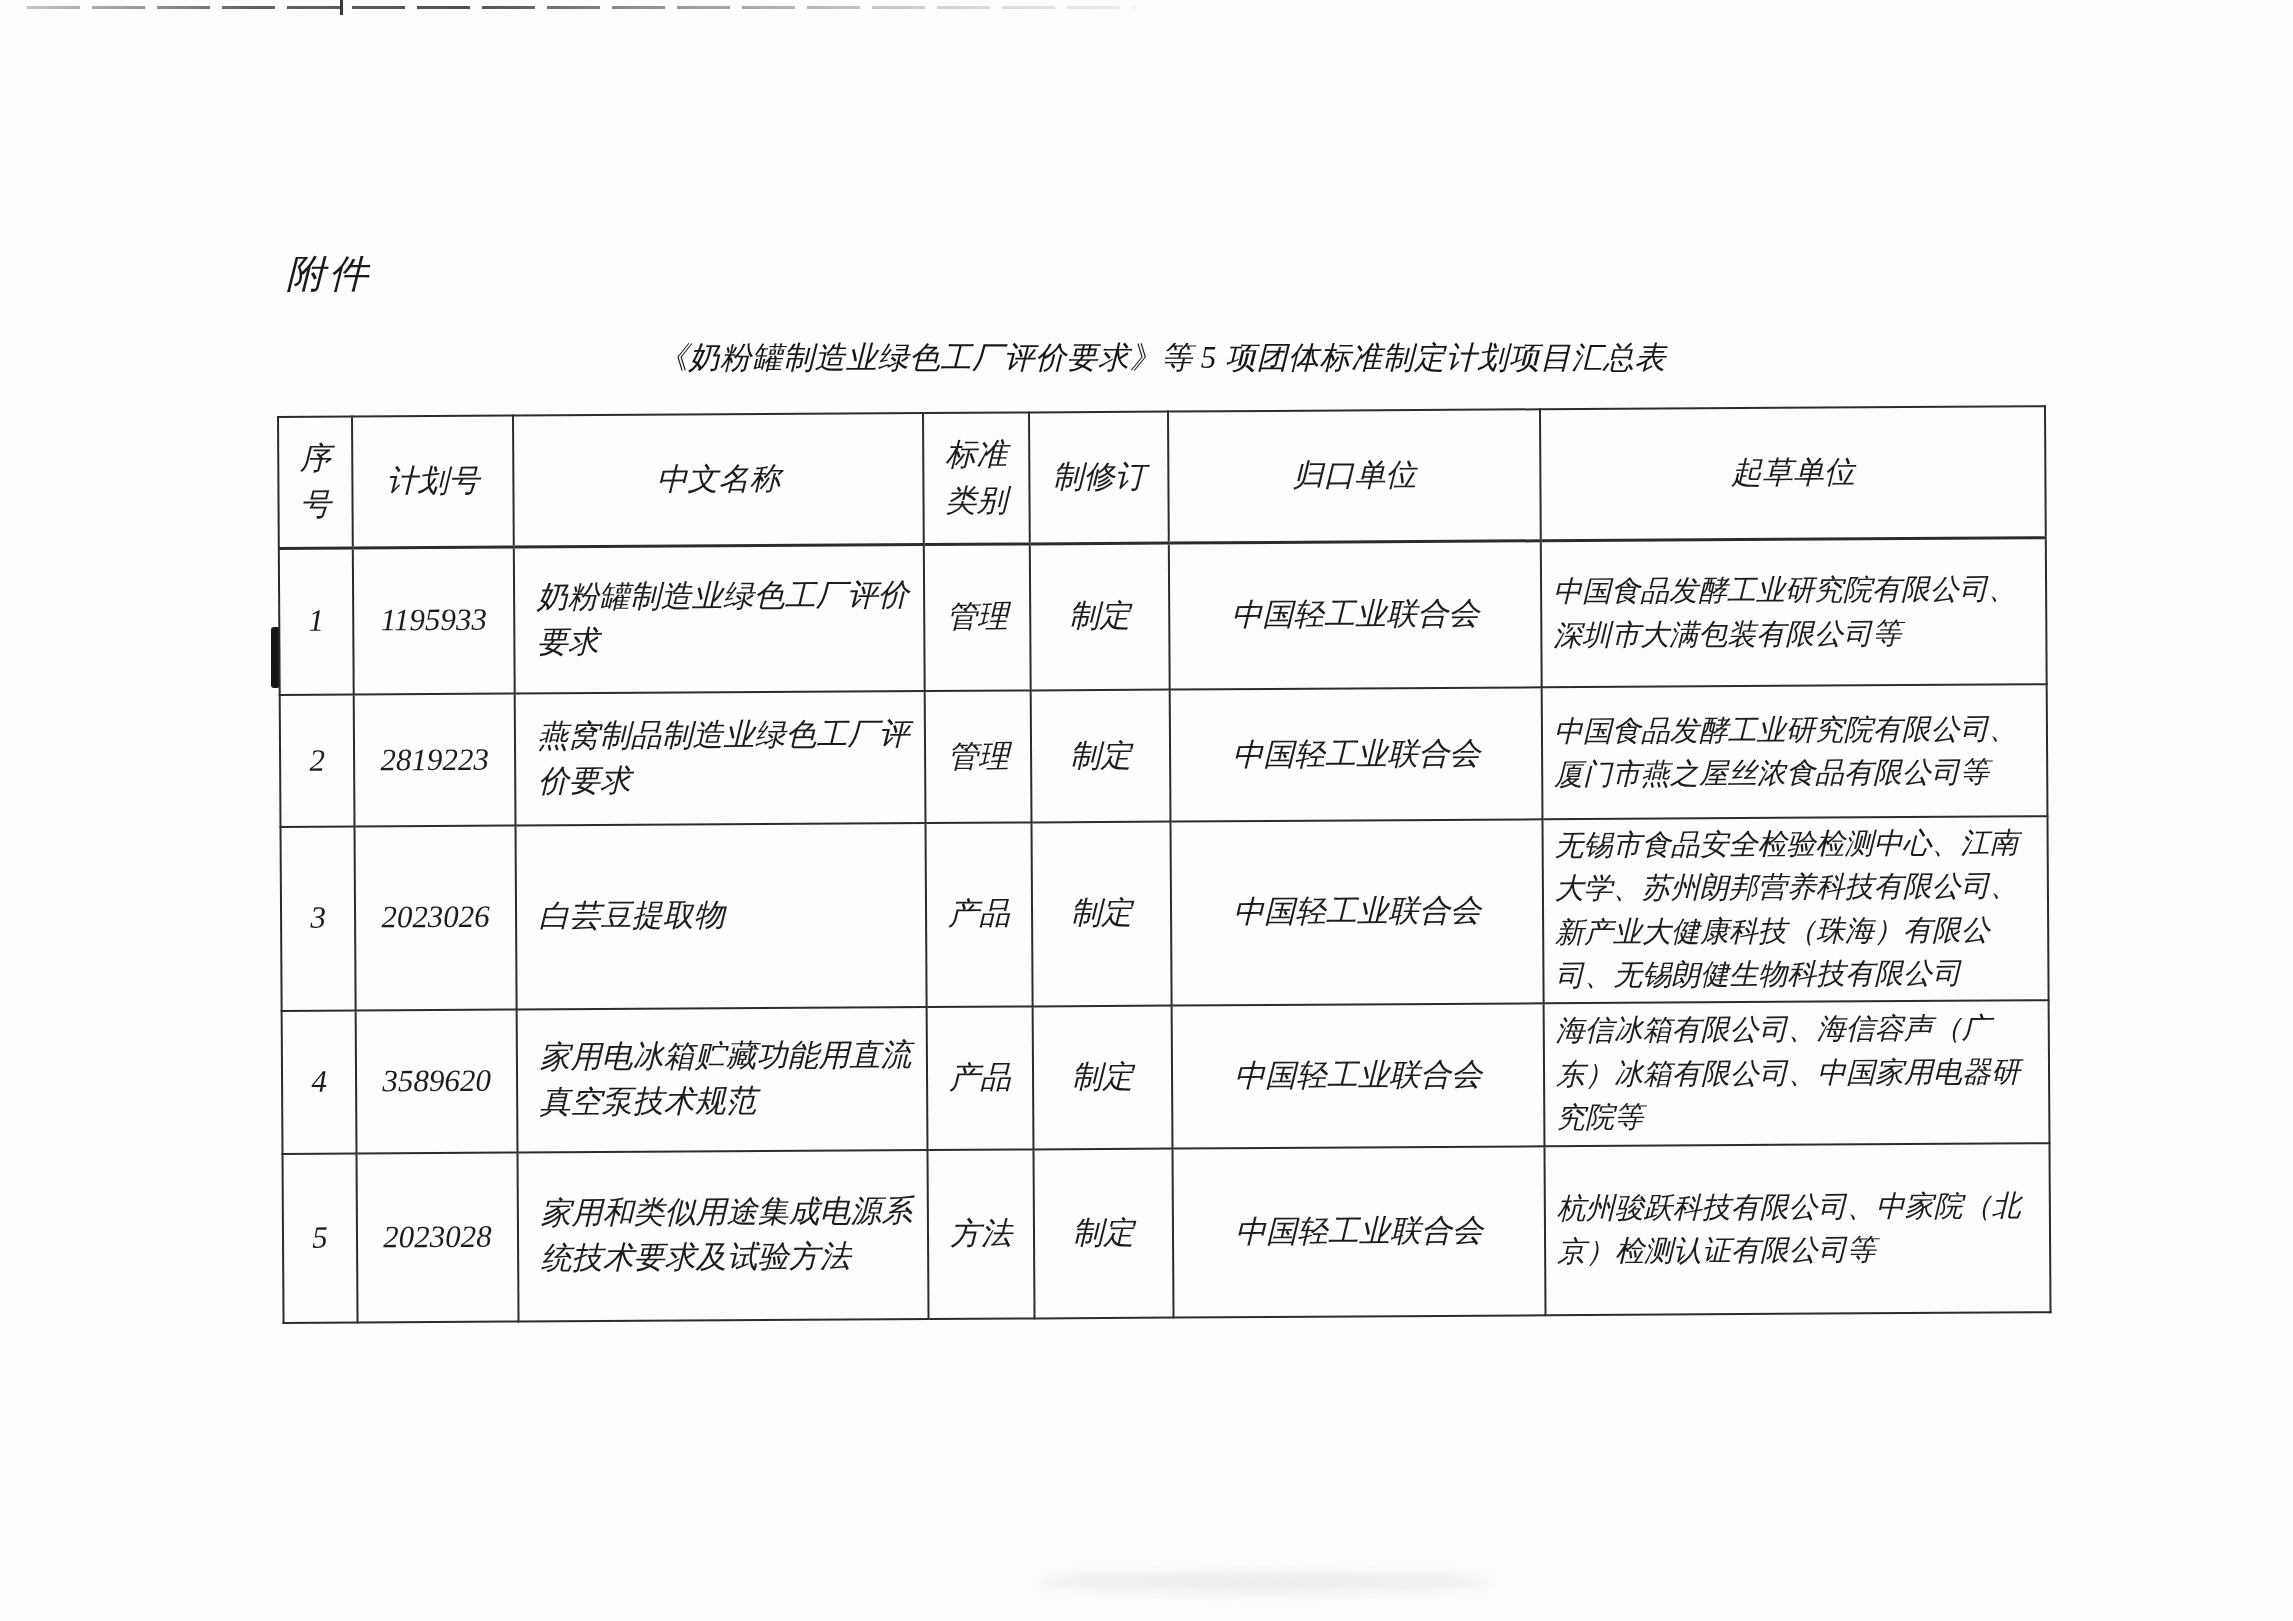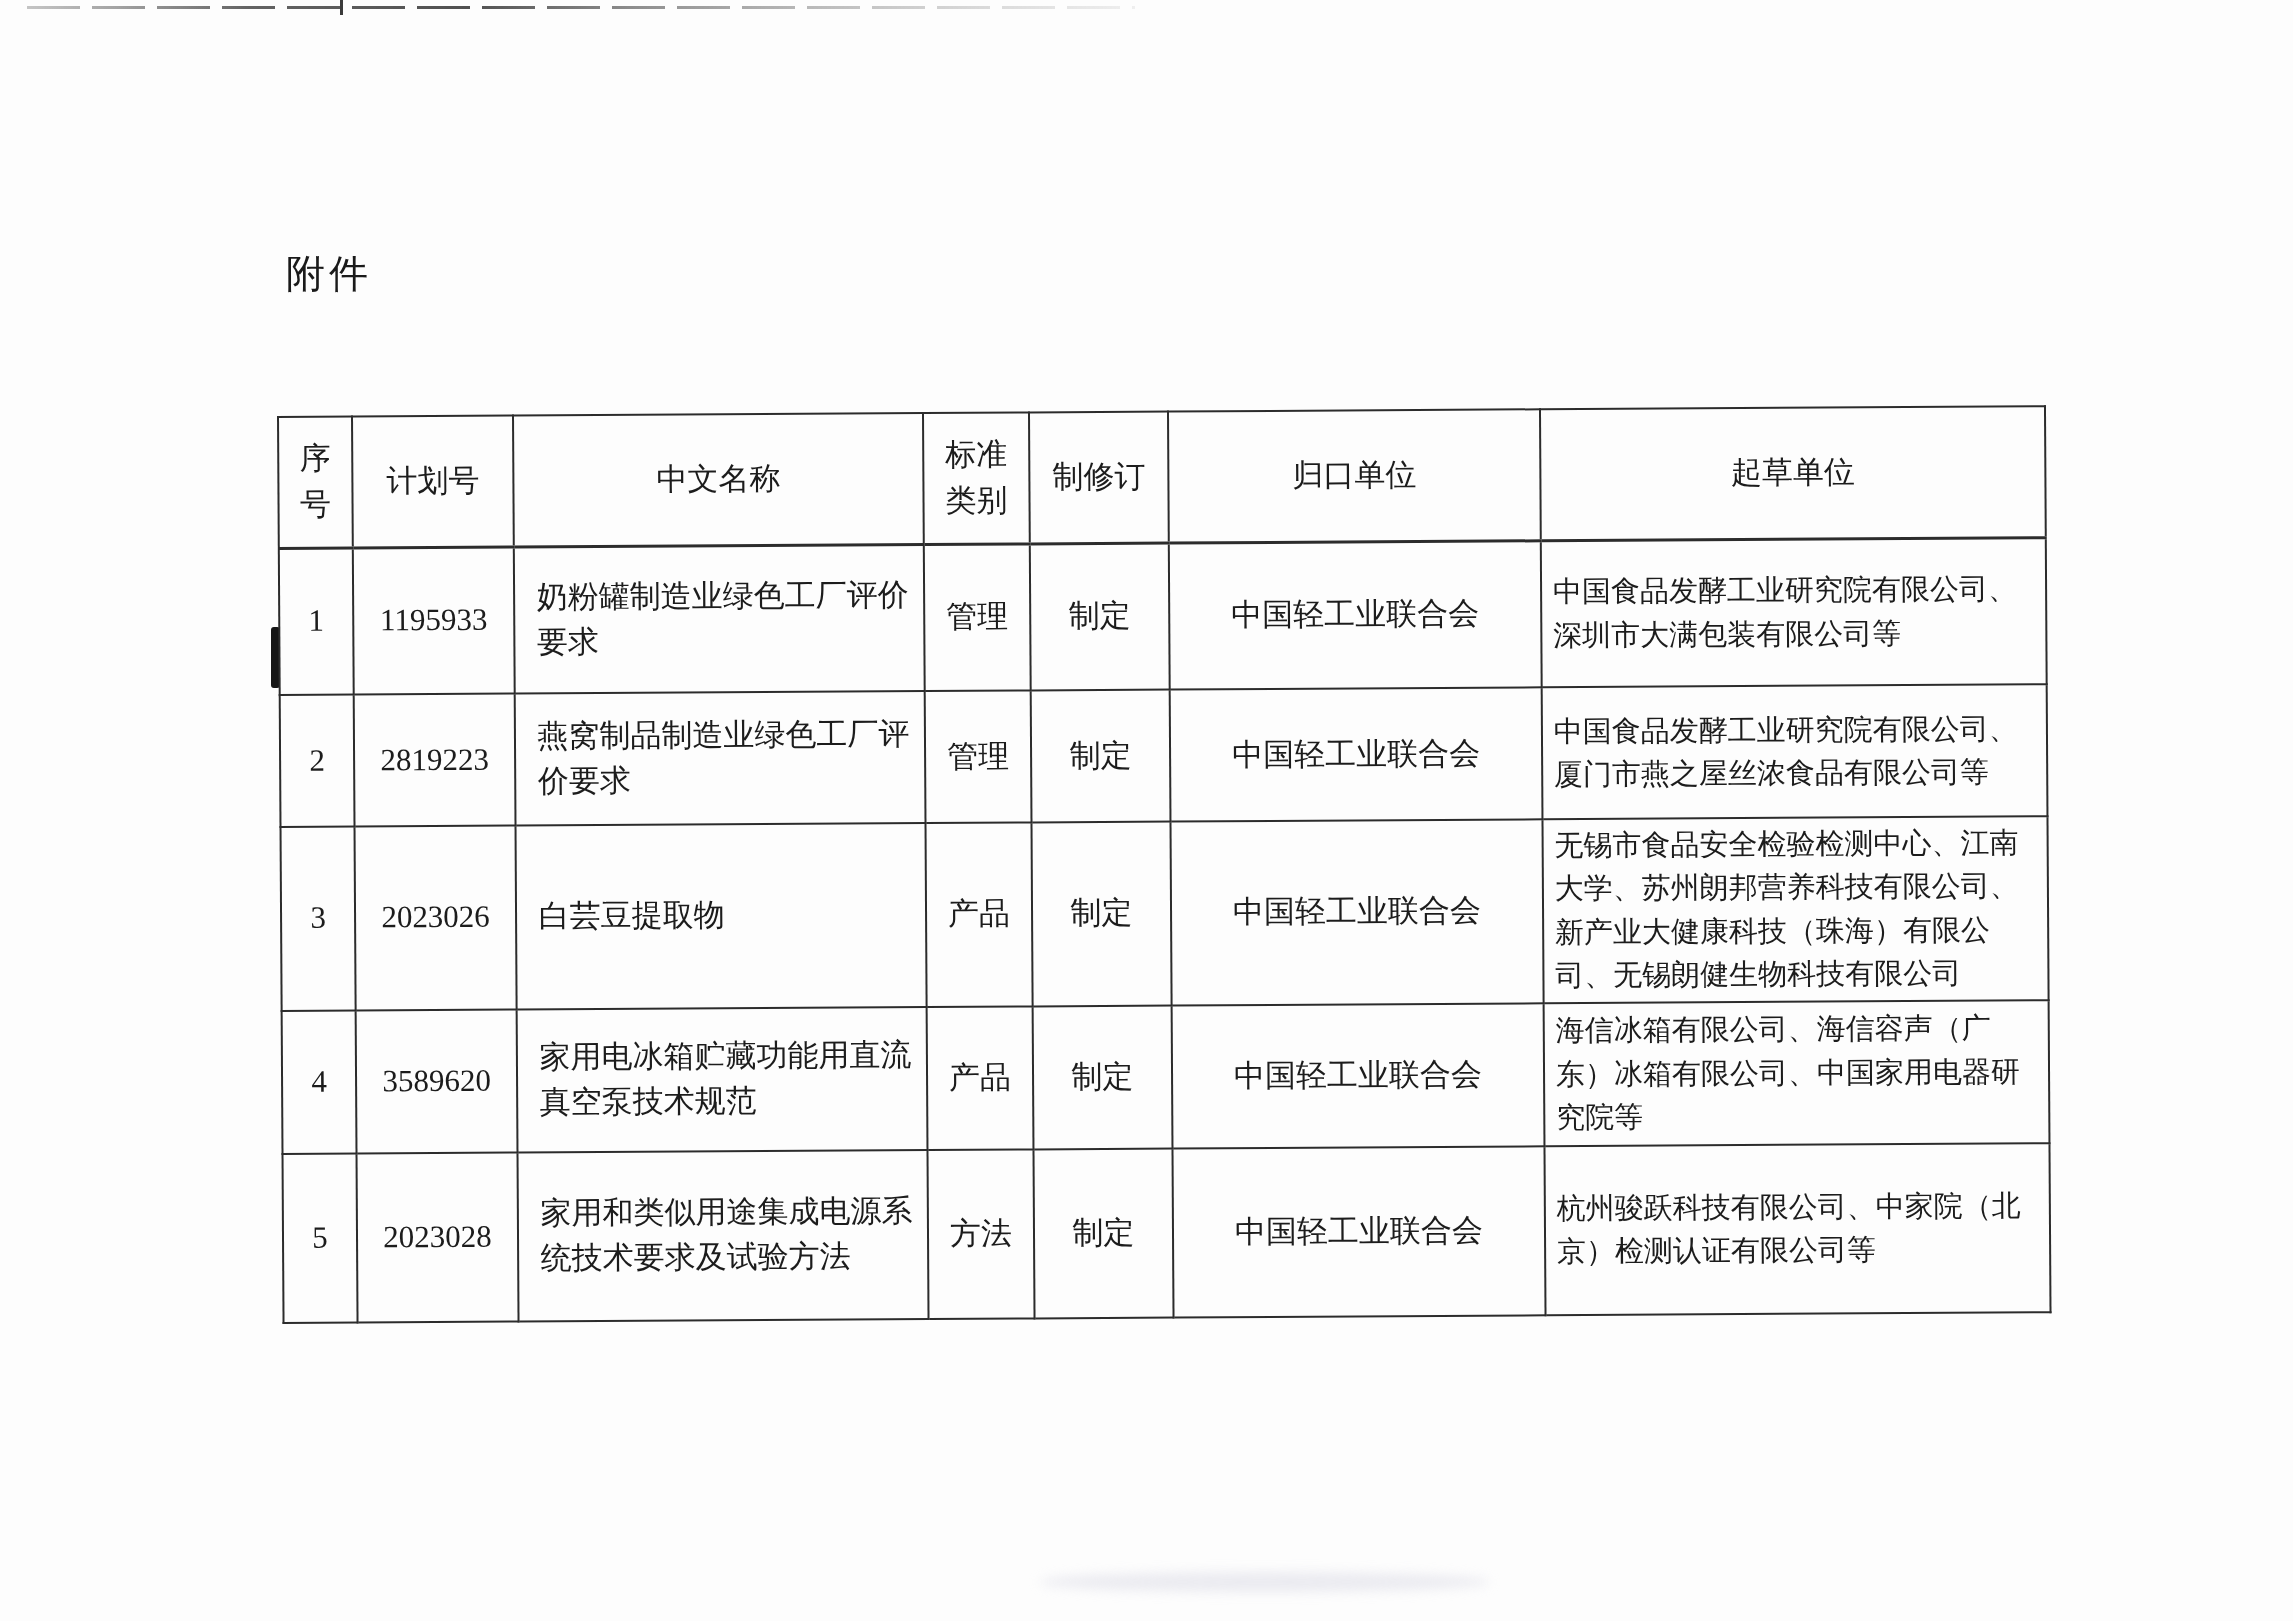--- a/index.html
+++ b/index.html
@@ -4,21 +4,21 @@
 <style>
   * { margin: 0; padding: 0; box-sizing: border-box; }
   html, body { width: 2294px; height: 1621px; }
   body {
     position: relative;
     background: #fdfdfd;
     font-family: "Liberation Serif", "DejaVu Serif", serif;
     color: #1e1e1e;
     overflow: hidden;
   }
-  .page { position: absolute; inset: 0; background: #fdfdfd; }
+  .page { position: absolute; inset: 0; background: #fdfdfd; font-style: italic; }
 
   
   .scan-top-line {
     position: absolute; left: 27.4px; top: 5.9px; width: 1108px; height: 2.9px;
     background:
       linear-gradient(90deg,
         rgba(90,90,90,.35) 0%, rgba(90,90,90,.55) 8%,
         rgba(60,60,60,.8) 20%, rgba(50,50,50,.85) 40%,
         rgba(70,70,70,.6) 55%, rgba(100,100,100,.45) 70%,
         rgba(130,130,130,.3) 85%, rgba(160,160,160,.15) 100%);
@@ -104,20 +104,21 @@
 
 <div class="page">
 
   <div class="scan-top-line"></div>
   <div class="scan-top-tick"></div>
   <div class="scan-left-blob"></div>
   <div class="scan-bottom-smudge"></div>
 
   <div class="attachment-label">附件</div>
 
+  <div class="doc-title">《奶粉罐制造业绿色工厂评价要求》等 5 项团体标准制定计划项目汇总表</div>
 
   <div class="table-wrap">
     <table class="std-table">
       <colgroup>
         <col style="width:74px">
         <col style="width:161px">
         <col style="width:410px">
         <col style="width:106px">
         <col style="width:139px">
         <col style="width:372px">

